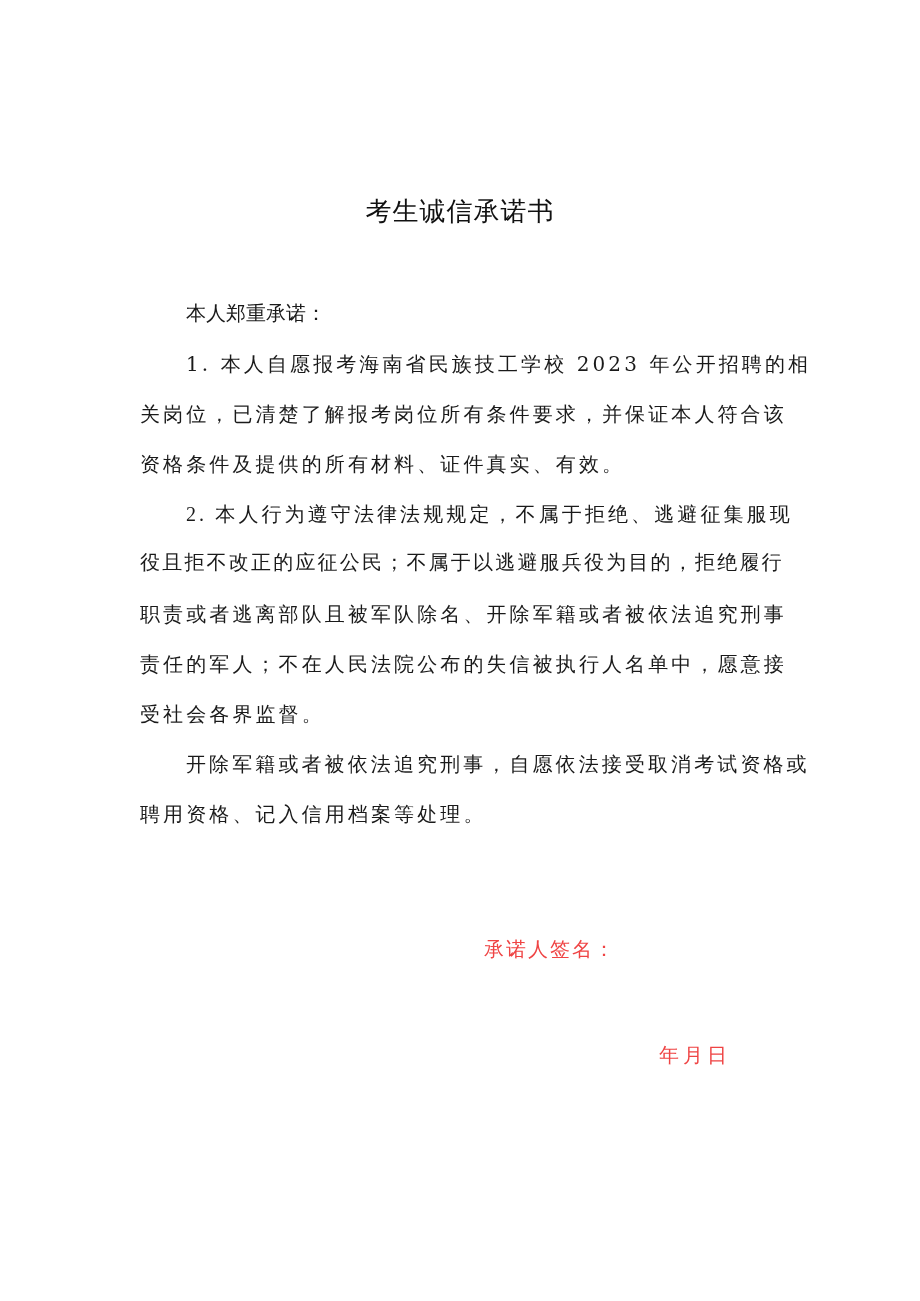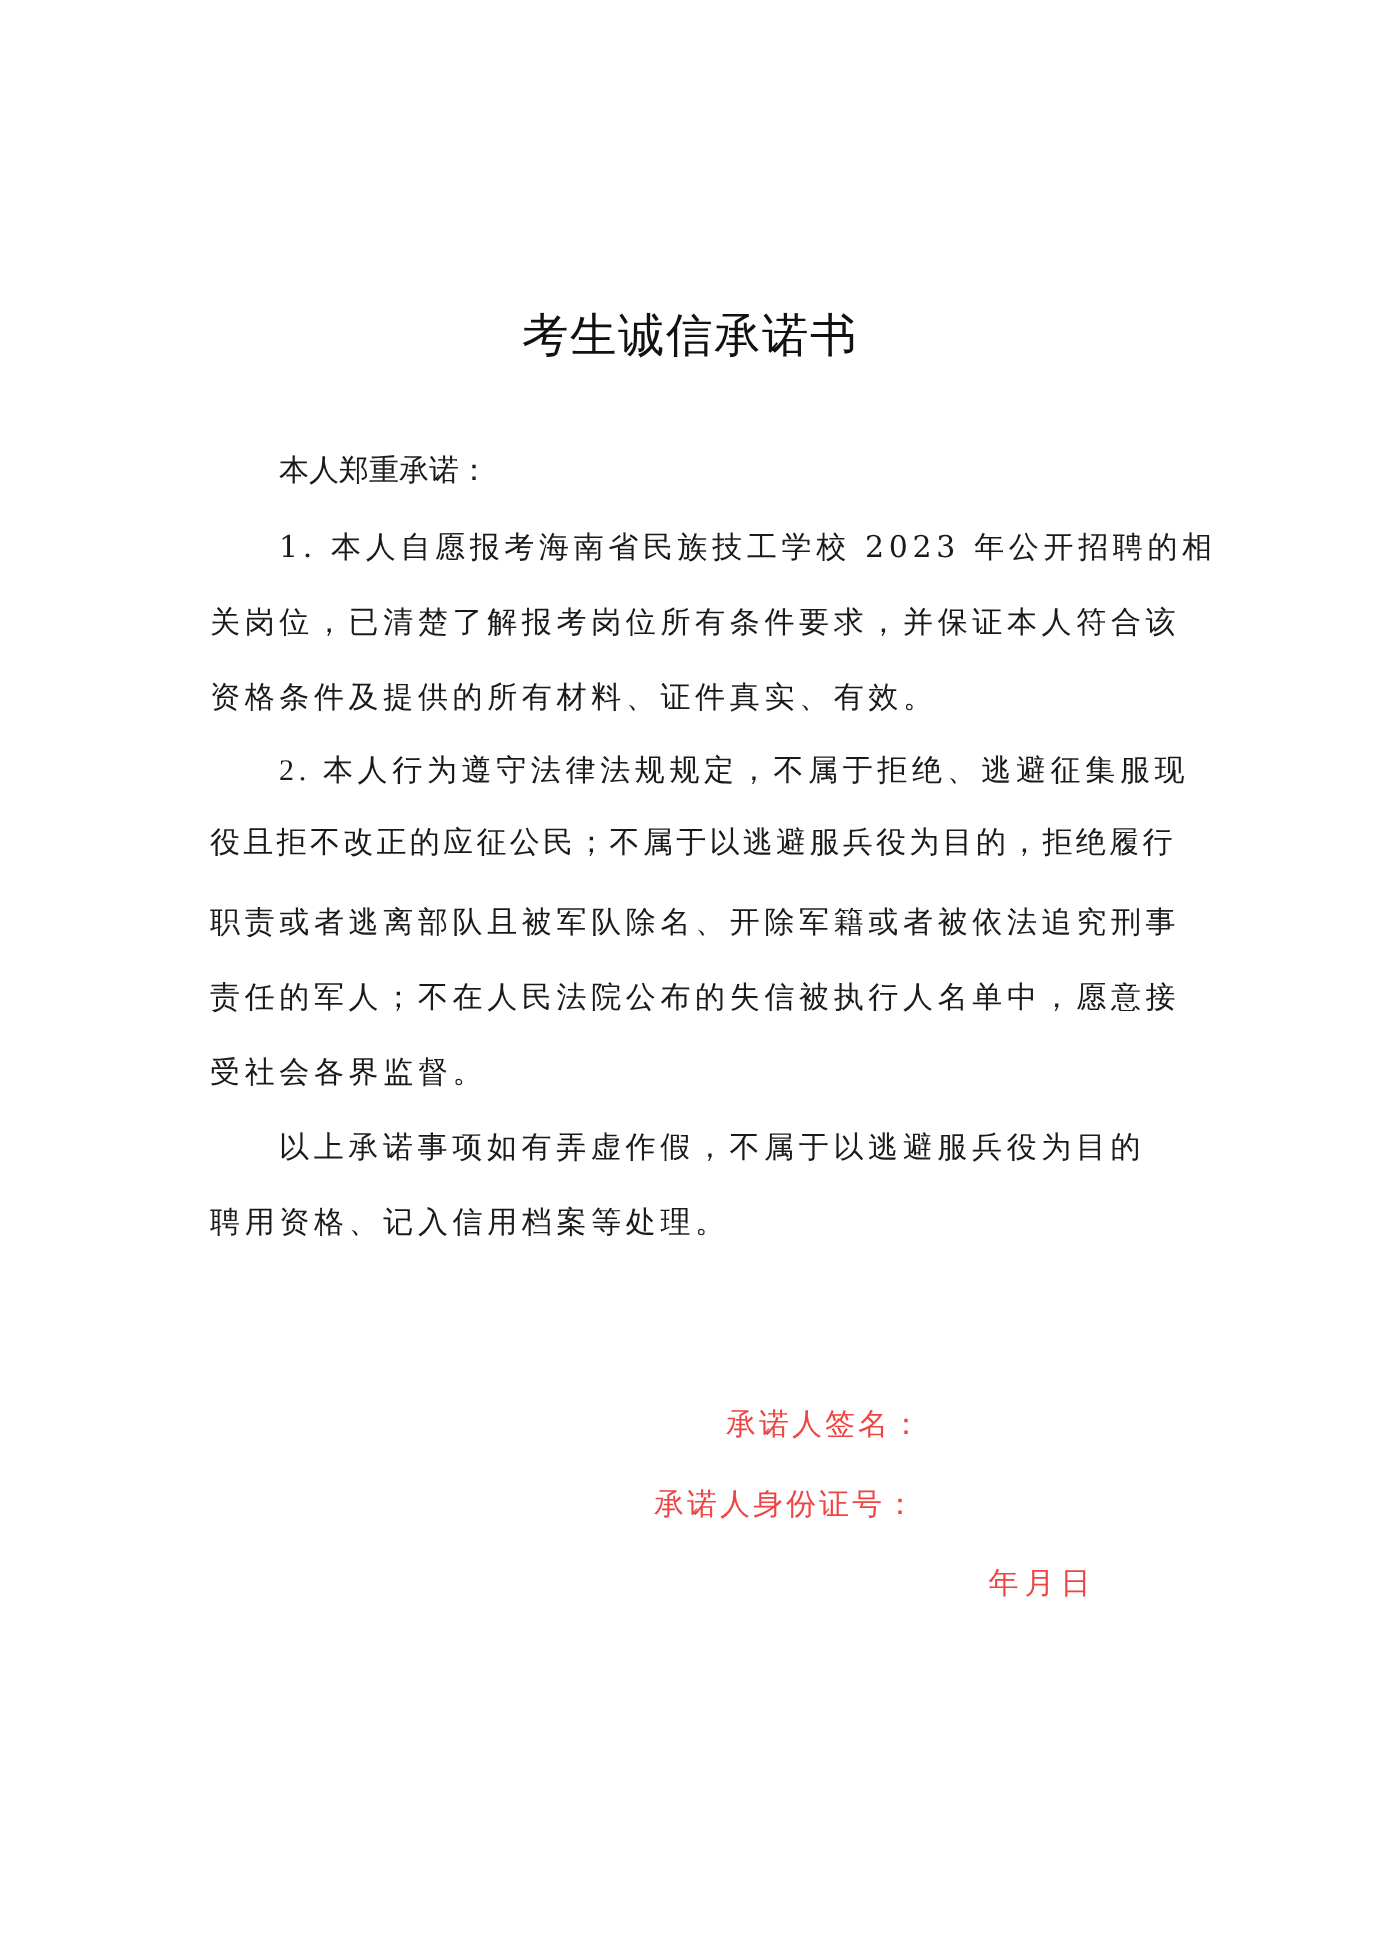--- a/index.html
+++ b/index.html
@@ -18,25 +18,25 @@
     .page {
       position: absolute;
       left: 0; top: 0;
       width: 920px;
       height: 1301px;
       background: #ffffff;
     }
     .title {
       position: absolute;
       left: 0;
-      top: 204px;
+      top: 192px;
       width: 920px;
       text-align: center;
-      font-family: Liberation Sans, sans-serif;
-      font-size: 31px;
+      font-family: Liberation Serif, serif;
+      font-size: 26px;
       line-height: 40px;
       letter-spacing: 1px;
       color: #111111;
     }
     .body-text {
       position: absolute;
       left: 140px;
       width: 652px;
       font-size: 20px;
       color: #1a1a1a;
@@ -74,21 +74,20 @@
     <div class="line indent" style="top:51px; letter-spacing:3.1px;">1. 本人自愿报考海南省民族技工学校 2023 年公开招聘的相</div>
     <div class="line" style="top:101px; letter-spacing:3.1px;">关岗位，已清楚了解报考岗位所有条件要求，并保证本人符合该</div>
     <div class="line" style="top:151px; letter-spacing:3.1px;">资格条件及提供的所有材料、证件真实、有效。</div>
 
     <div class="line indent" style="top:201px; letter-spacing:3.1px;font-family:Liberation Serif, serif;">2. 本人行为遵守法律法规规定，不属于拒绝、逃避征集服现</div>
     <div class="line" style="top:251px; letter-spacing:2.2px;font-family:Liberation Mono, monospace;">役且拒不改正的应征公民；不属于以逃避服兵役为目的，拒绝履行</div>
     <div class="line" style="top:301px; letter-spacing:3.1px;">职责或者逃离部队且被军队除名、开除军籍或者被依法追究刑事</div>
     <div class="line" style="top:351px; letter-spacing:3.1px;">责任的军人；不在人民法院公布的失信被执行人名单中，愿意接</div>
     <div class="line" style="top:401px; letter-spacing:3.1px;">受社会各界监督。</div>
 
-    <div class="line indent" style="top:451px; letter-spacing:3.1px;">以上承诺事项如有弄虚作假，不属于以逃避服兵役为目的</div>
+    <div class="line indent" style="top:451px; letter-spacing:3.1px;">开除军籍或者被依法追究刑事，自愿依法接受取消考试资格或</div>
     <div class="line" style="top:501px; letter-spacing:3.1px;">聘用资格、记入信用档案等处理。</div>
   </div>
 
   <div class="sign" style="left:484px; top:932px;">承诺人签名：</div>
-  <div class="sign" style="left:436px; top:985px;">承诺人身份证号：</div>
   <div class="sign" style="left:637px; top:1038px; letter-spacing:4px;margin-left:22px;">年月日</div>
 
 </div>
 
 </body></html>

